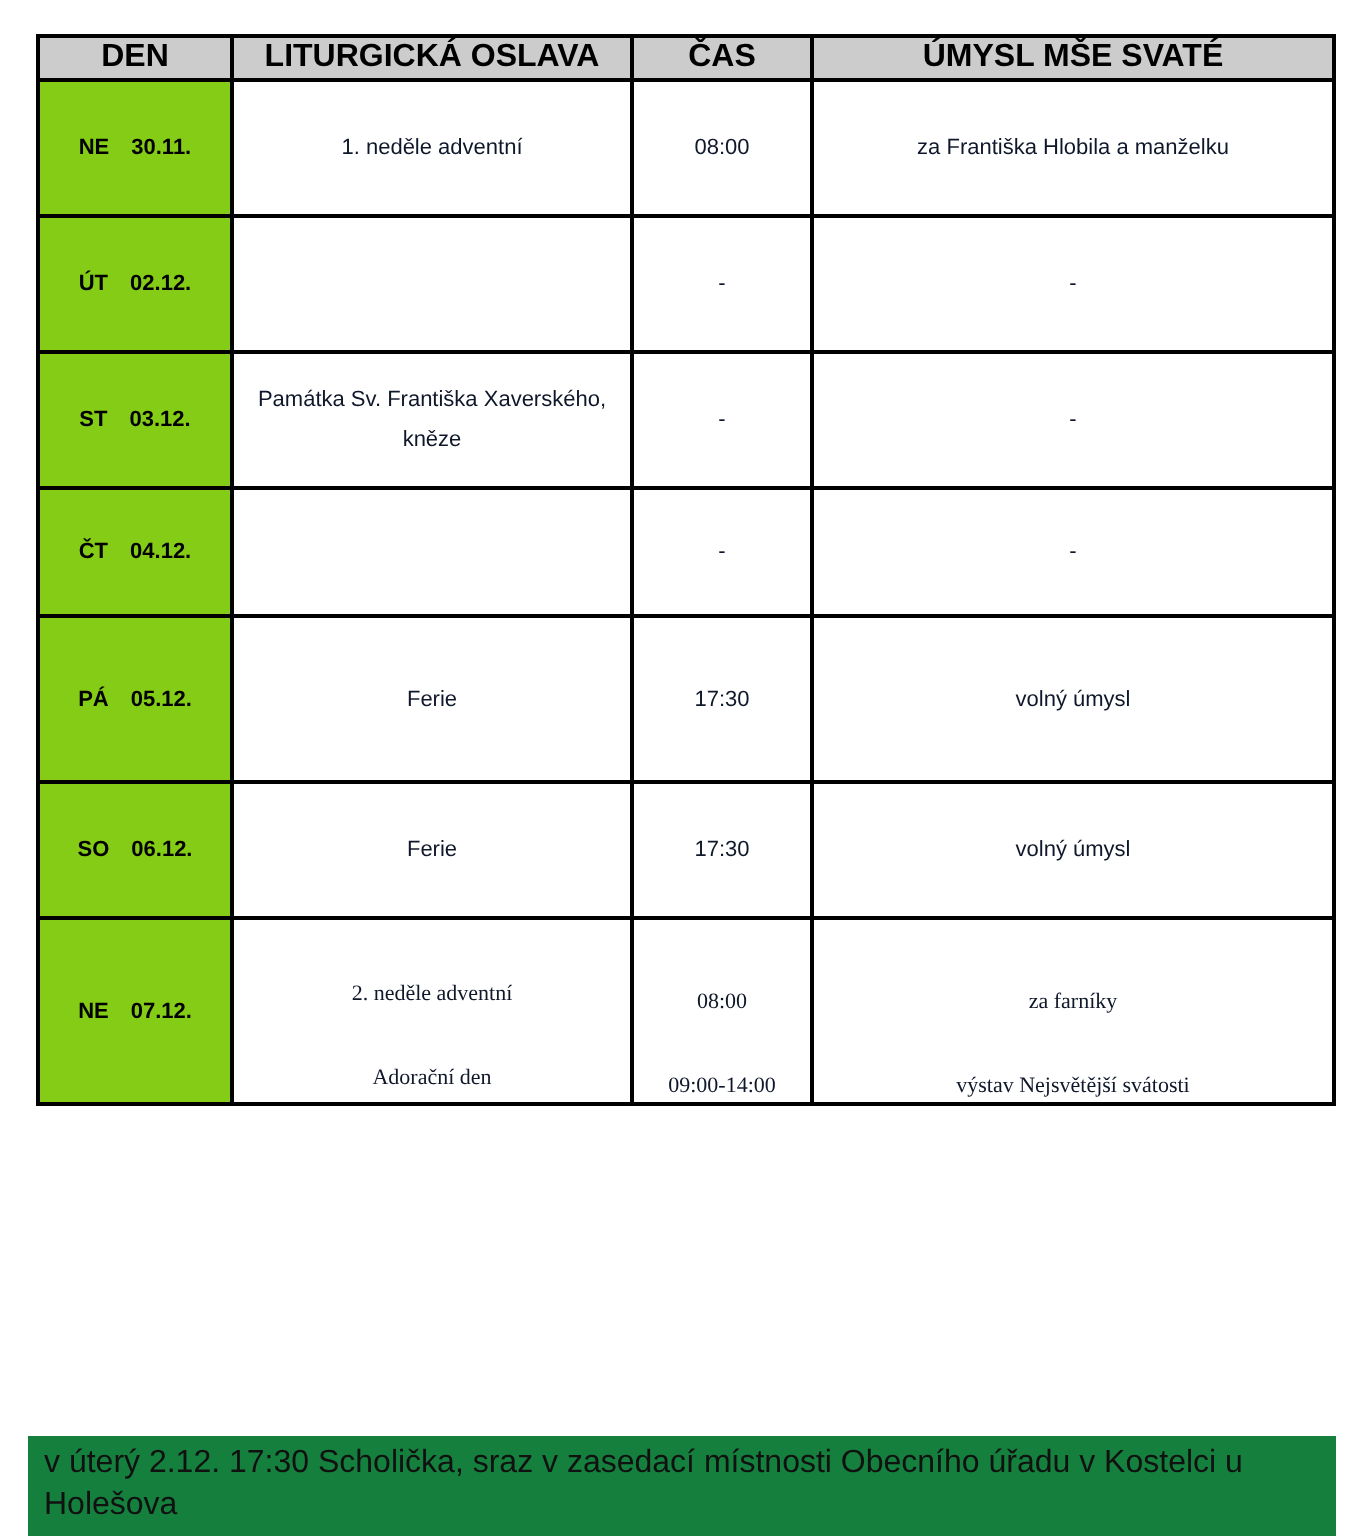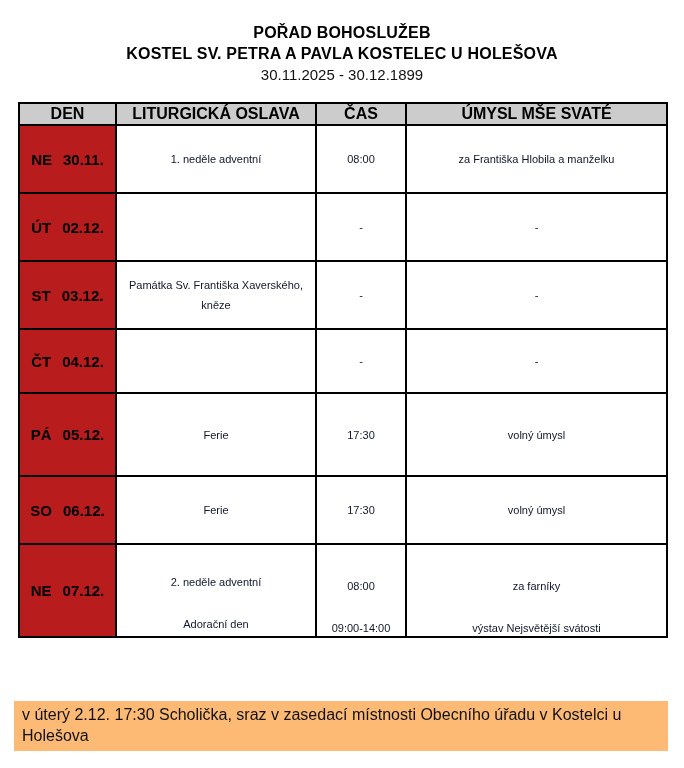--- a/index.html
+++ b/index.html
@@ -42,69 +42,64 @@
   }
   th.colhead {
     background: #cccccc;
     font-size: 16px;
     font-weight: bold;
     height: 22px;
     padding: 1px 2px;
     color: #000;
   }
   td.day-cell {
-    background: #b91c1c;
+    background: #84cc16;
     font-weight: bold;
-    font-size: 15px;
+    font-size: 11px;
     color: #000;
     white-space: nowrap;
   }
   td.day-cell .day-wrap {
     display: flex; justify-content: center; align-items: center; gap: 11px;
   }
   td { font-size: 11px; color: #0f172a; }
   tr.r-std { height: 68px; }
   tr.r-last { height: 91px; }
   td.celebration-cell { padding: 2px 8px; line-height: 20px; }
   td.time-cell { padding: 2px 2px; }
   td.intention-cell { padding: 4px 6px; }
 
   
-  td.stack { padding: 0; height: 91px; vertical-align: top; }
+  td.stack { padding: 0; height: 91px; vertical-align: top; font-family: Liberation Serif, serif; }
   .stack-inner {
     display: flex; flex-direction: column; height: 91px;
     justify-content: space-between; align-items: center;
   }
   .stack-inner .ev1 { flex: 1 1 auto; display: flex; align-items: center; justify-content: center; padding-top: 4px; }
   .stack-inner .ev2 { flex: 0 0 auto; padding-bottom: 2px; }
 
   
   .footer-note {
     position: absolute;
     left: 14px;
     top: 701px;
     width: 654px;
-    background: #fdba74;
+    background: #15803d;
     font-size: 16px;
     line-height: 21px;
     color: #111;
     padding: 3px 8px 5px 8px;
     text-align: left;
   }
 </style>
 </head>
 <body>
 
 <div class="page">
 
-  <div class="titles">
-    <div class="title-main">POŘAD BOHOSLUŽEB</div>
-    <div class="title-sub">KOSTEL SV. PETRA A PAVLA KOSTELEC U HOLEŠOVA</div>
-    <div class="title-dates">30.11.2025 - 30.12.1899</div>
-  </div>
 
   <table class="schedule">
     <colgroup>
       <col style="width:97px">
       <col style="width:200px">
       <col style="width:90px">
       <col style="width:261px">
     </colgroup>
     <thead>
       <tr>

